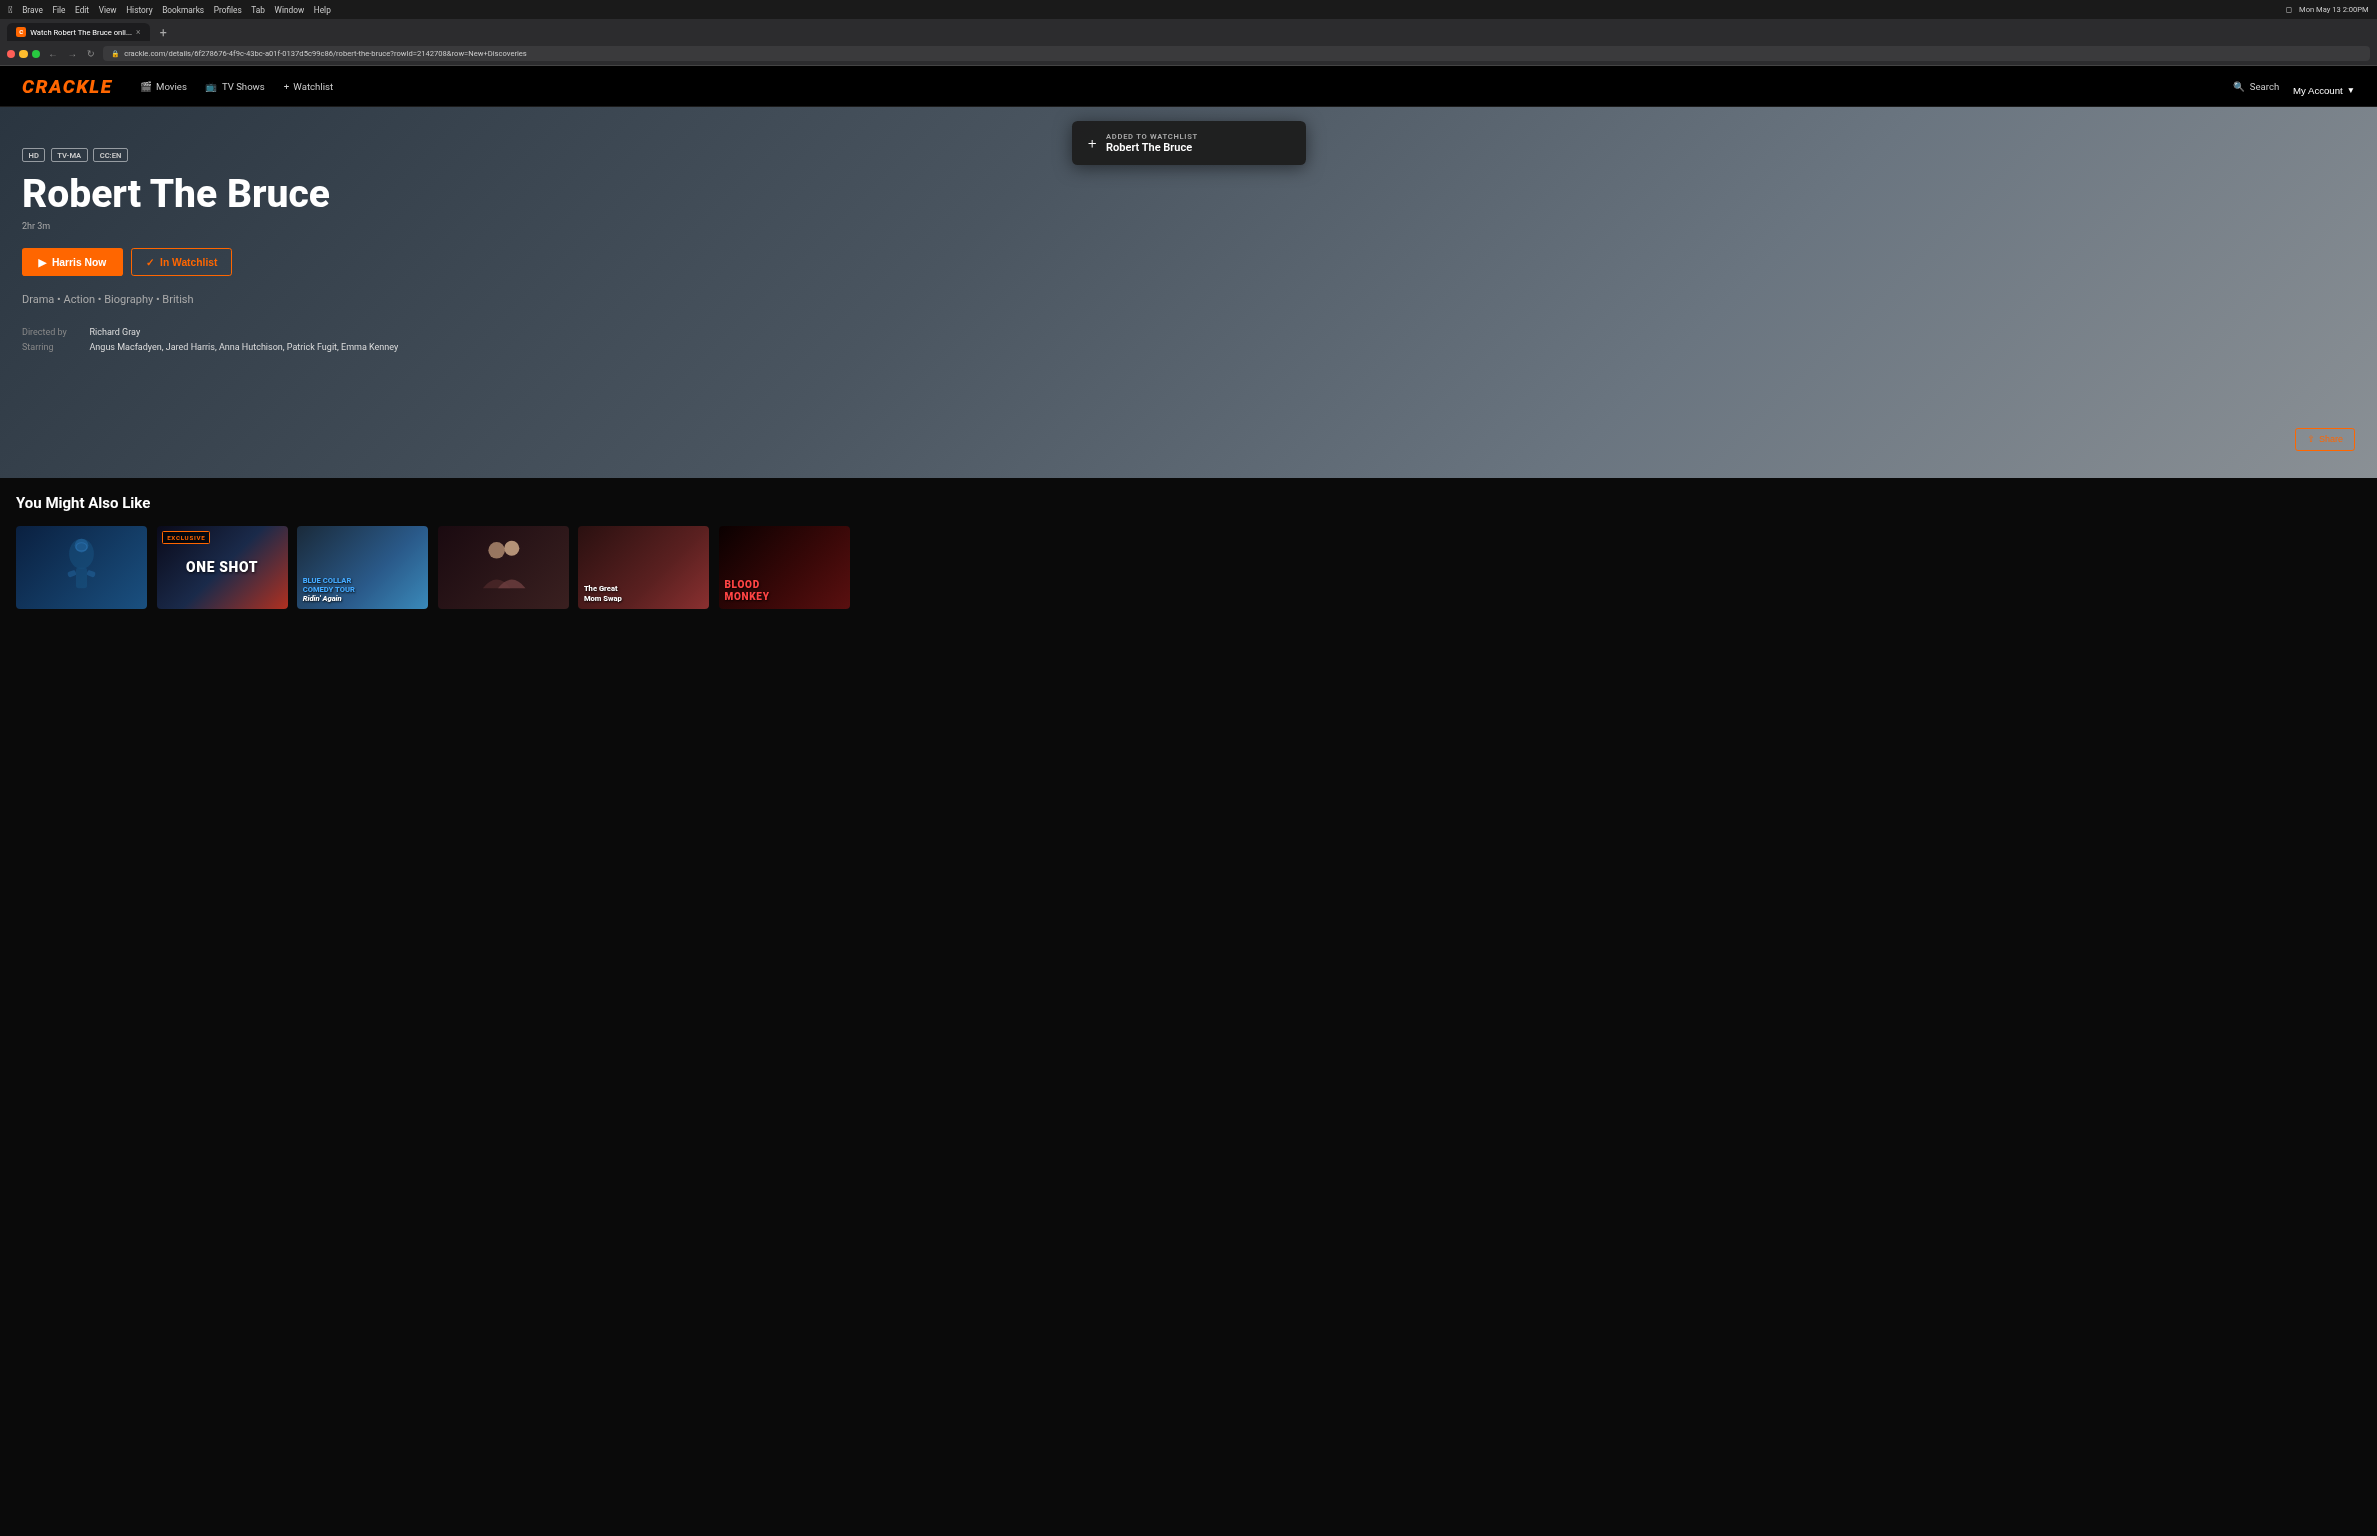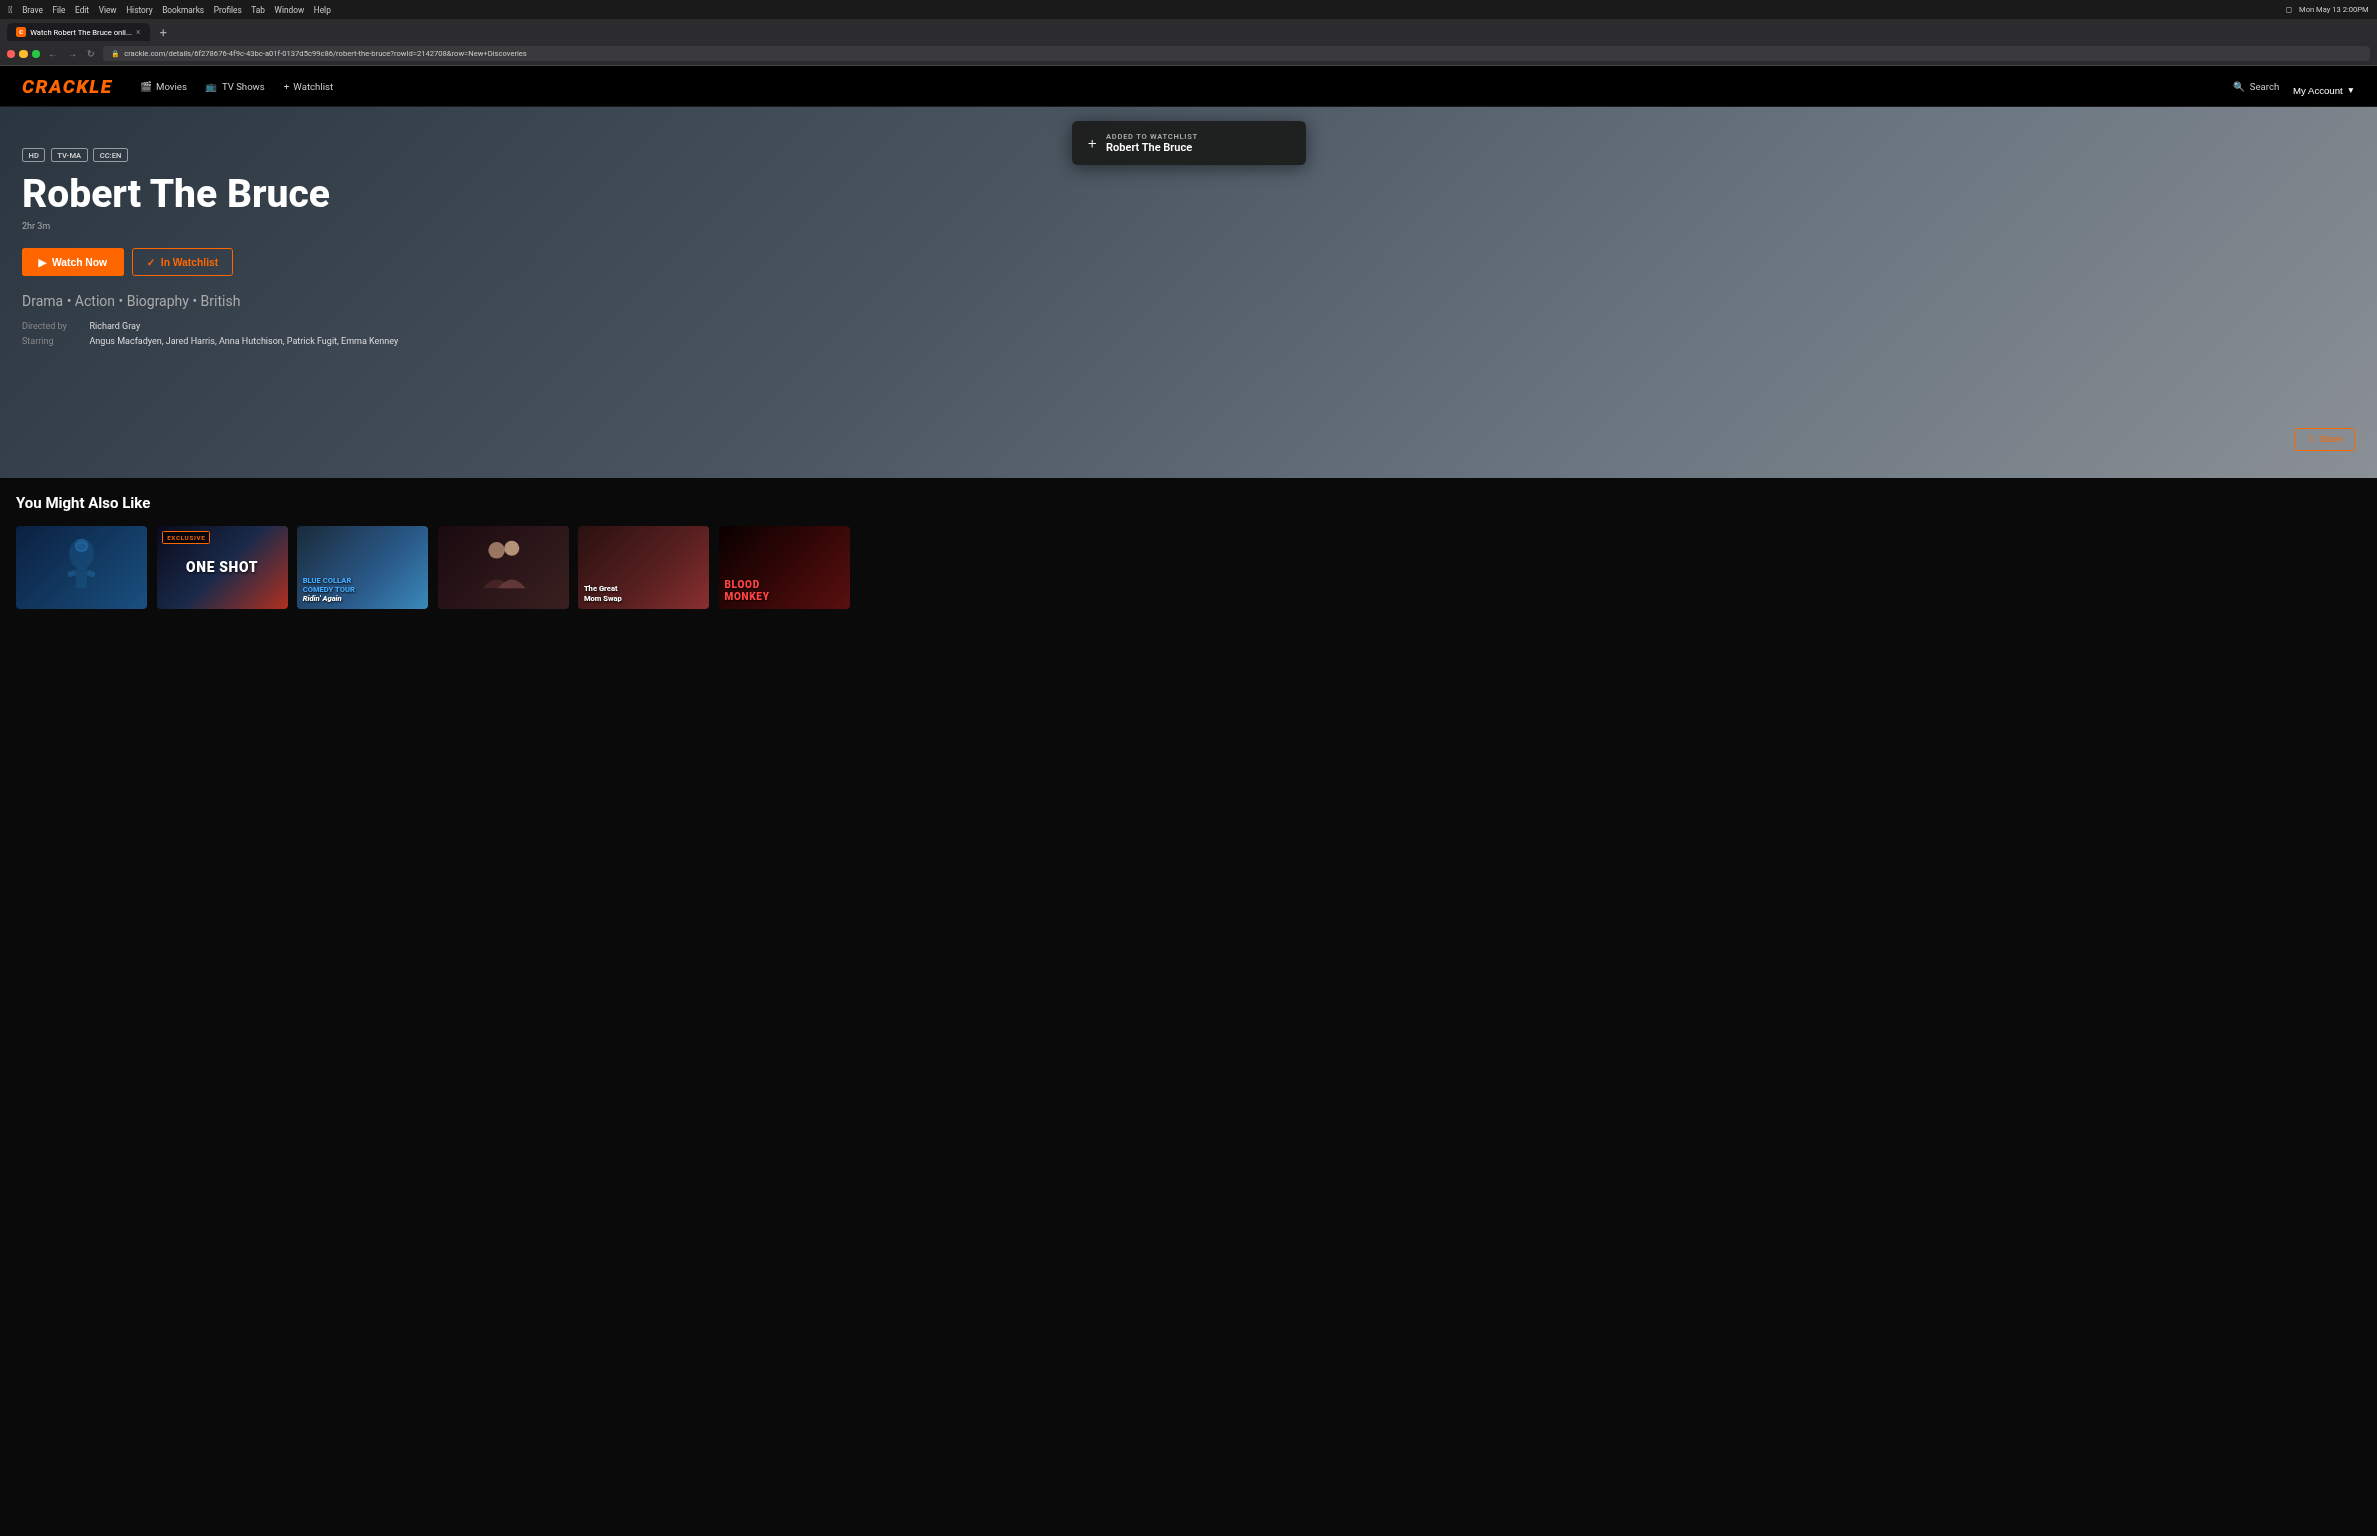--- a/index.html
+++ b/index.html
@@ -194,23 +194,23 @@
       border-radius: 2.8px;
       padding: 6.9px 13.8px;
       font-size: 10.3px;
       font-weight: 700;
       cursor: pointer;
       display: flex;
       align-items: center;
       gap: 5.5px;
     }
     .genres {
-      font-size: 14px;
+      font-size: 11px;
       color: #aaa;
-      margin-bottom: 12px;
+      margin-bottom: 21px;
     }
     .movie-meta { margin-bottom: 11px; }
     .meta-row {
       display: flex;
       gap: 5.5px;
       margin-bottom: 5.5px;
       font-size: 9px;
     }
     .meta-label { color: #888; min-width: 62px; }
     .meta-value { color: #ddd; }
@@ -425,21 +425,21 @@
     <div class="badges">
       <span class="badge">HD</span>
       <span class="badge">TV-MA</span>
       <span class="badge">CC:EN</span>
     </div>
     <h1 class="movie-title">Robert The Bruce</h1>
     <p class="movie-duration">2hr 3m</p>
     <div class="action-buttons">
       <button class="btn-watch-now">
         <span>▶</span>
-        <span>Watch Now</span>
+        <span>Harris Now</span>
       </button>
       <button class="btn-in-watchlist">
         <span>✓</span>
         <span>In Watchlist</span>
       </button>
     </div>
     <p class="genres">Drama • Action • Biography • British</p>
     <div class="movie-meta">
       <div class="meta-row">
         <span class="meta-label">Directed by</span>

